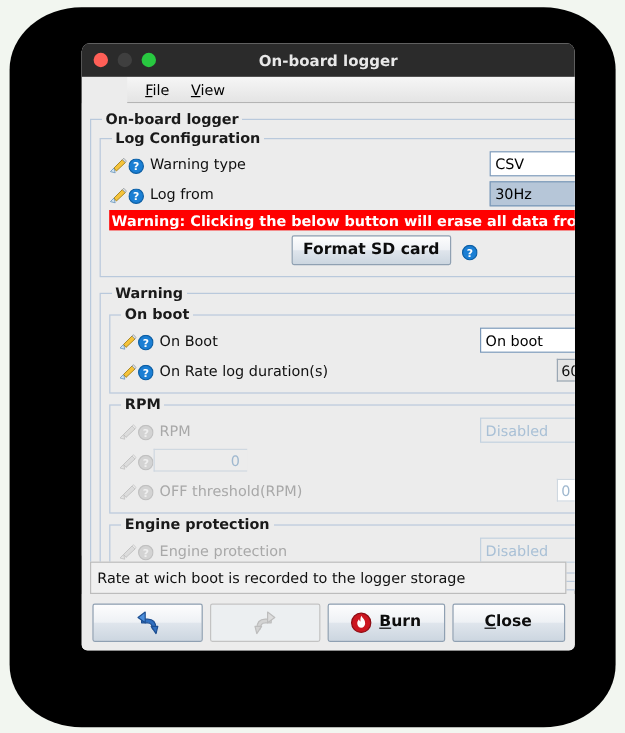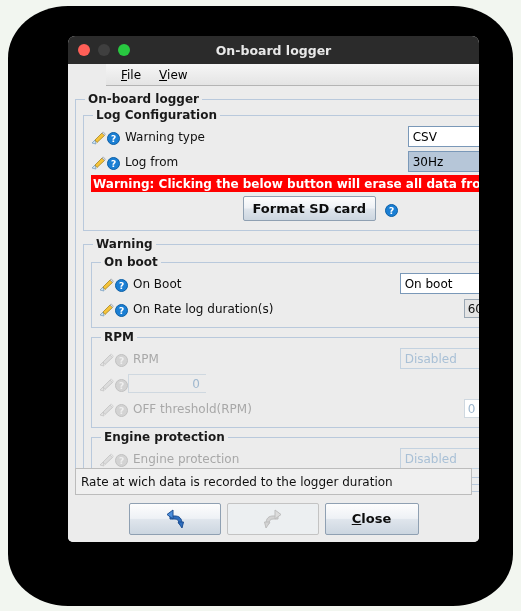--- a/index.html
+++ b/index.html
@@ -356,38 +356,49 @@
             <div class="combo disabled">
               <span class="val">Disabled</span>
 
             </div>
           </div>
         </fieldset>
       </fieldset>
     </fieldset>
   </div>
 
-  <div id="statusbar">Rate at wich data is recorded to the logger duration</div>
+  <div id="statusbar">Rate at wich boot is recorded to the logger storage</div>
 
   <div id="buttonbar">
     <div class="btn" id="btn-undo">
       <span class="arrow-ico">
         <svg viewBox="0 0 22 20" width="22" height="20">
           <path d="M6 4 L6 10 L11 10 C14 10 15 12 15 15 L18 15 C18 9 15 7 11 7 L6 7 Z" fill="#2f6fc0" stroke="#1d4f92" stroke-width="1" stroke-linejoin="round"></path>
           <path d="M9 1 L3 5.5 L9 10 Z" fill="#4d8fdc" stroke="#1d4f92" stroke-width="1" stroke-linejoin="round"></path>
           <path d="M14 13 L18 19 L19.5 13 Z" fill="#2f6fc0" stroke="#1d4f92" stroke-width="1" stroke-linejoin="round"></path>
         </svg>
       </span>
     </div>
     <div class="btn" id="btn-redo">
       <span class="arrow-ico">
         <svg viewBox="0 0 22 20" width="22" height="20">
           <path d="M16 4 L16 10 L11 10 C8 10 7 12 7 15 L4 15 C4 9 7 7 11 7 L16 7 Z" fill="#d3d3d3" stroke="#bdbdbd" stroke-width="1" stroke-linejoin="round"></path>
           <path d="M13 1 L19 5.5 L13 10 Z" fill="#dcdcdc" stroke="#bdbdbd" stroke-width="1" stroke-linejoin="round"></path>
           <path d="M8 13 L4 19 L2.5 13 Z" fill="#d3d3d3" stroke="#bdbdbd" stroke-width="1" stroke-linejoin="round"></path>
         </svg>
       </span>
     </div>
+    <div class="btn" id="btn-burn">
+      <span class="flame-ico">
+        <svg viewBox="0 0 18 18" width="18" height="18">
+          <circle cx="9" cy="9" r="8" fill="#cc1620" stroke="#8d0c14" stroke-width="1"></circle>
+          <path d="M9 3.2 C10.6 5.6 12.3 6.6 12.3 9.3 C12.3 11.5 10.8 13.2 9 13.2
+                   C7.2 13.2 5.7 11.5 5.7 9.3 C5.7 7.9 6.5 7 7.2 6.1
+                   C7.4 7.3 8 7.8 8.4 8 C8.2 6.4 8.4 4.7 9 3.2 Z" fill="#ffffff"></path>
+        </svg>
+      </span>
+      <span><span class="mn">B</span>urn</span>
+    </div>
     <div class="btn" id="btn-close">
       <span><span class="mn">C</span>lose</span>
     </div>
   </div>
 </div>
 
 </body></html>

